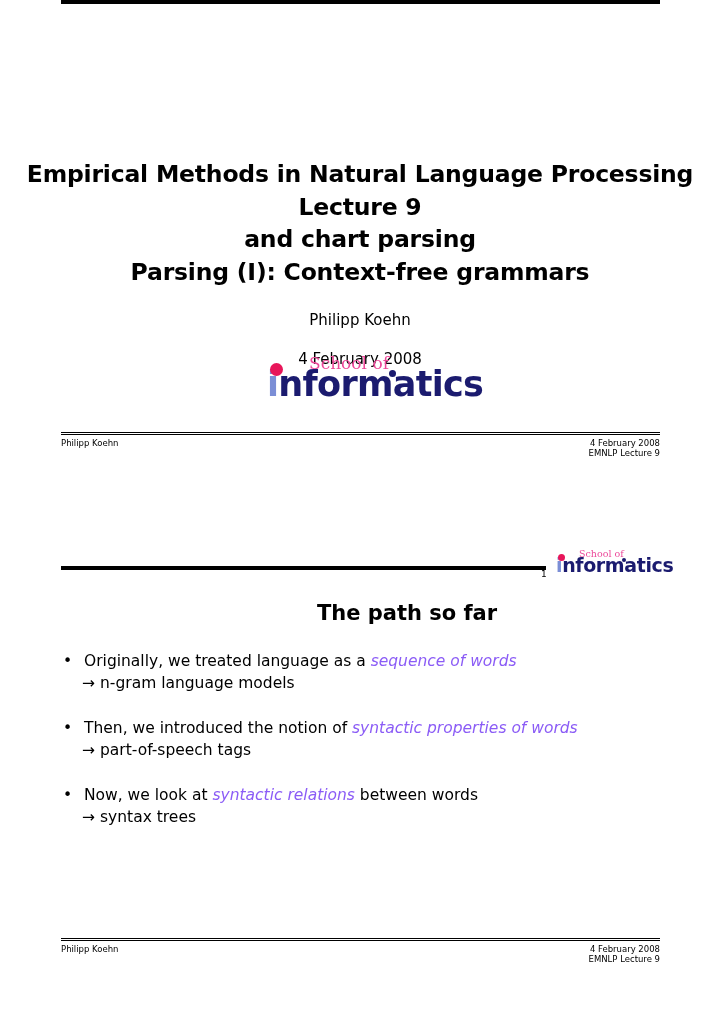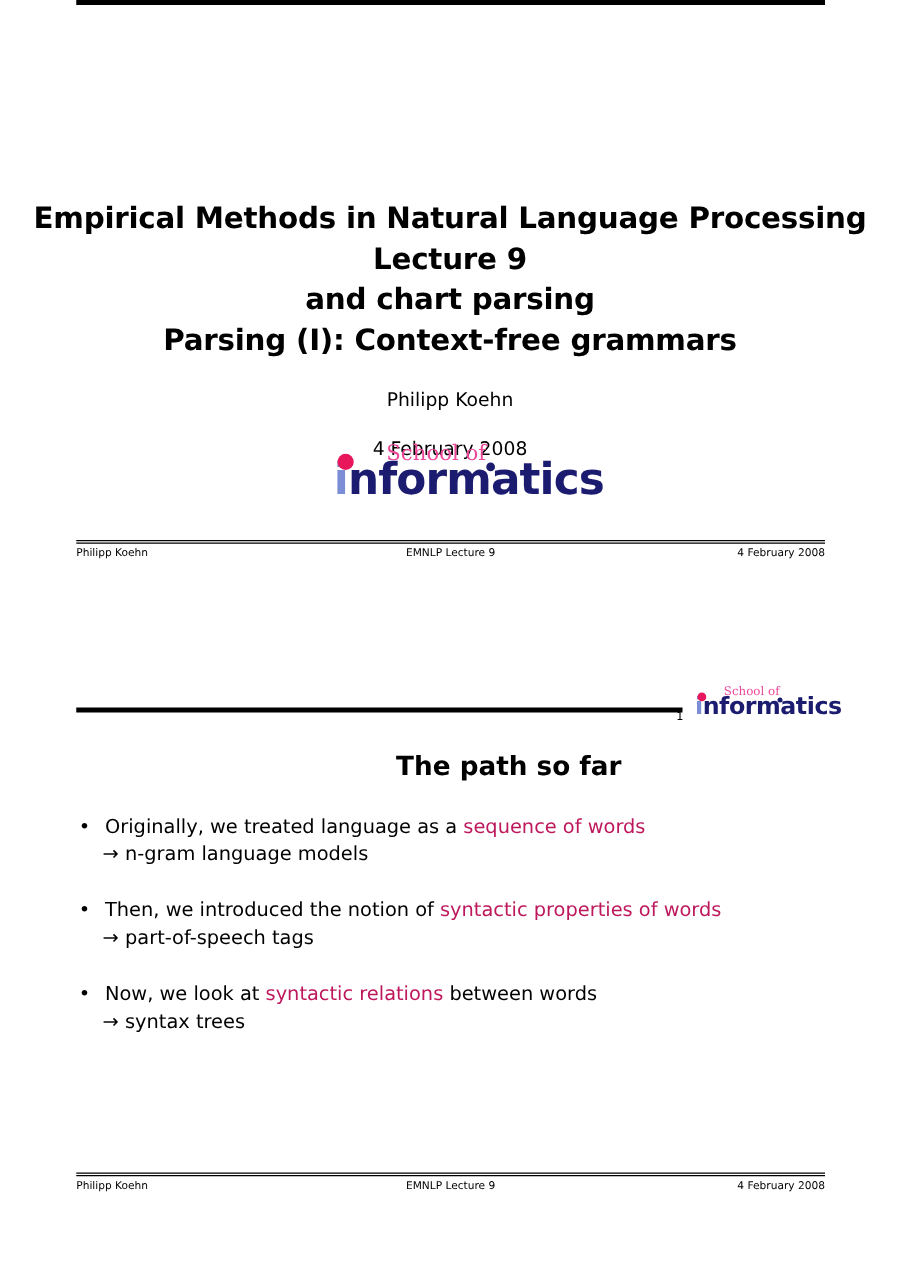--- a/index.html
+++ b/index.html
@@ -50,21 +50,21 @@
     height: 1px; background: #000; width: 100%; margin-top: 1px;
   }
   .footer-row {
     position: relative;
     height: 15px;
     margin-top: 3px;
   }
   .footer-left { position: absolute; left: 0; top: 0; }
   .footer-center {
     position: absolute; left: 0; width: 100%;
-    text-align: center; top: 0;
+    text-align: right; top: 10px;
   }
   .footer-right { position: absolute; right: 0; top: 0; }
 
   
   .title-block {
     position: absolute;
     left: 0; width: 720px;
     text-align: center;
     font-weight: bold;
     font-size: 23.5px;
@@ -183,21 +183,22 @@
     font-size: 15.5px;
     line-height: 21px;
     padding-left: 21px;
     margin-top: 1px;
   }
   .arrow-glyph {
     display: inline-block;
     margin-right: 5px;
   }
   .hl {
-    color: #be185d;
+    color: #8b5cf6;
+    font-style: italic;
   }
 </style>
 </head>
 <body>
 
 <div class="slide" id="slide-title-page">
 
   <div class="rule-top"></div>
 
   <div class="title-block" style="top:158px;">

